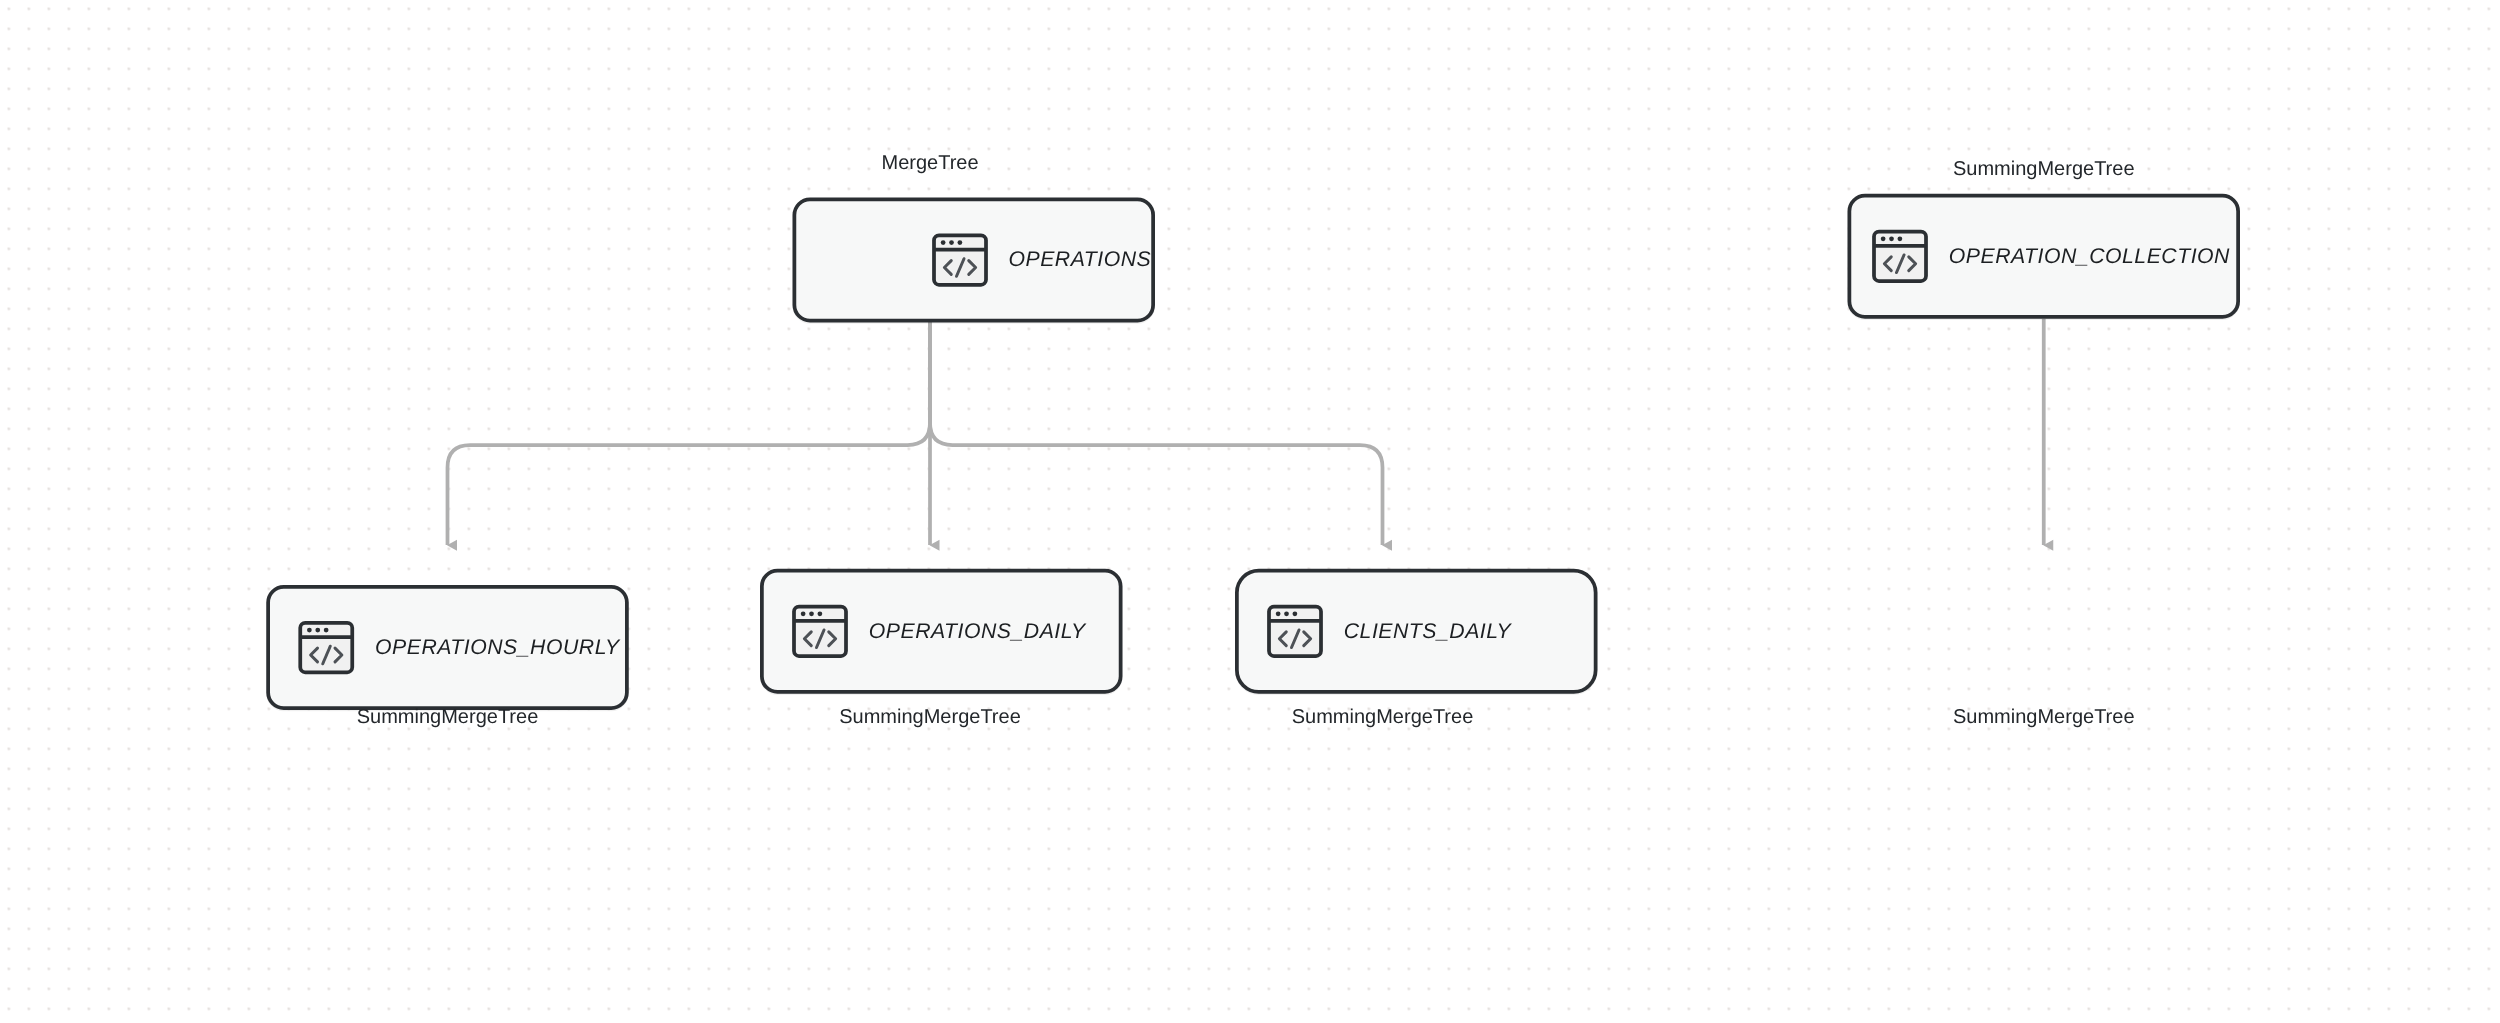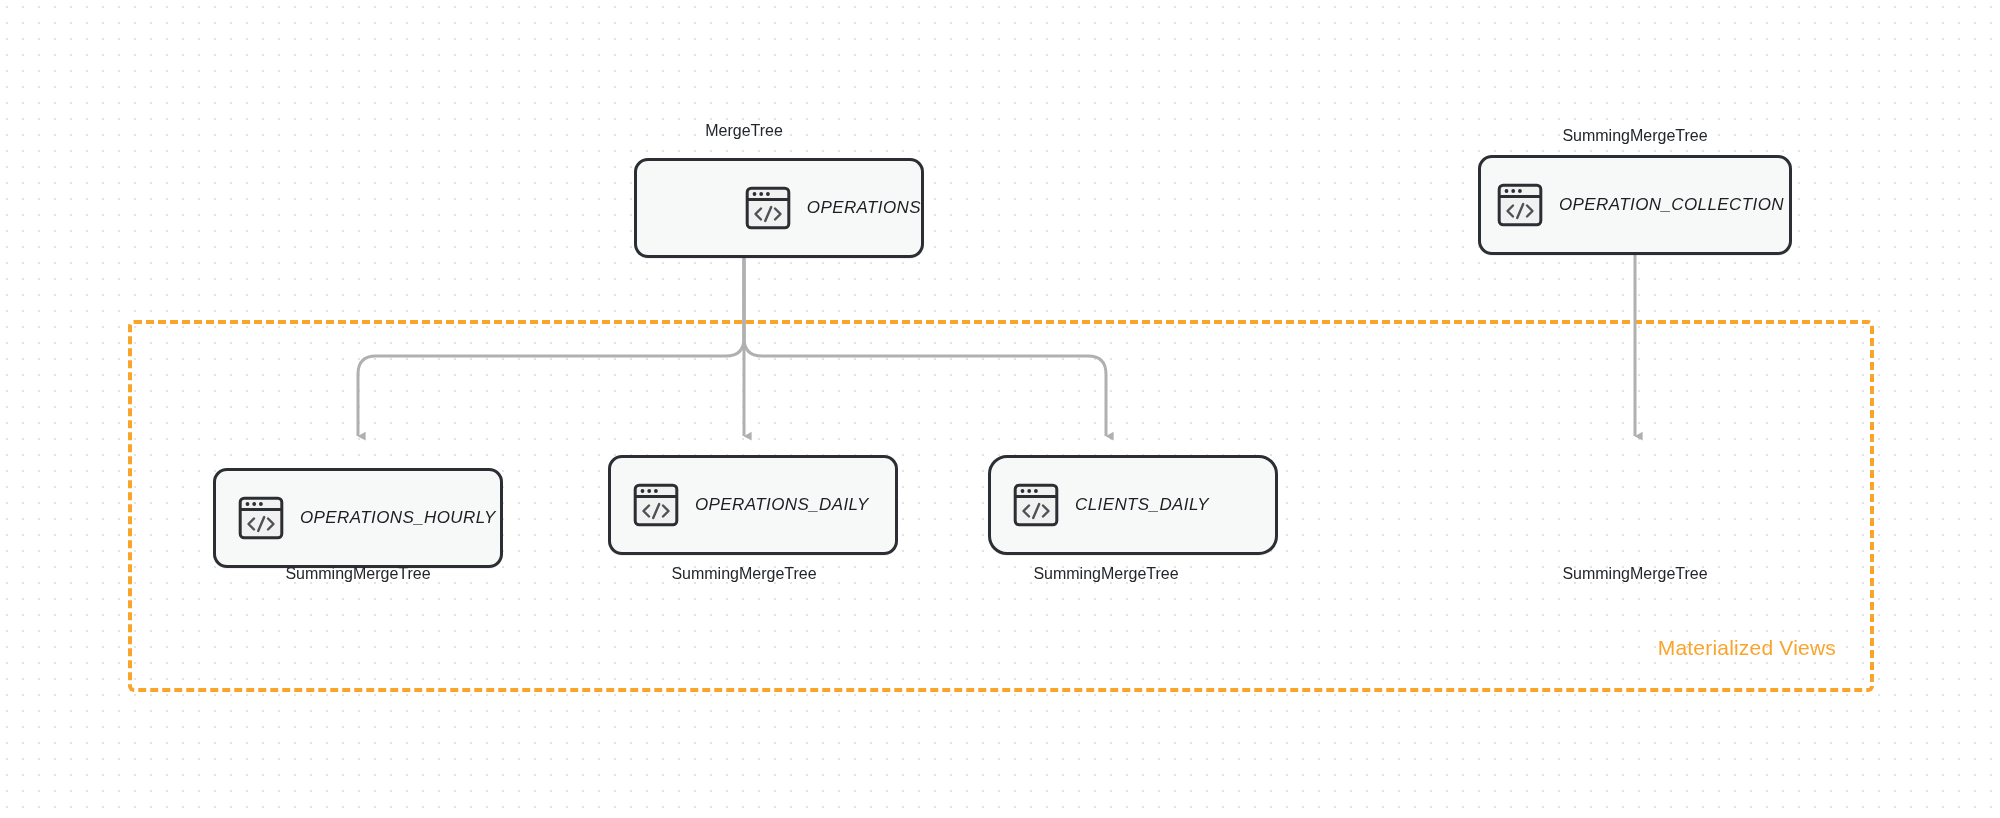--- a/index.html
+++ b/index.html
@@ -91,23 +91,20 @@
     white-space: nowrap;
     text-align: left;
     transform: translateX(-50%);
   }
 </style>
 </head>
 <body>
 
 <div id="canvas">
 
-  <div class="mv-group">
-    <div class="mv-label">Materialized Views</div>
-  </div>
 
   <svg id="edges" viewBox="0 0 2000 818" xmlns="http://www.w3.org/2000/svg">
     <defs>
       <marker id="arrowhead" markerWidth="10" markerHeight="9" refX="4.6" refY="8.2" orient="auto" markerUnits="userSpaceOnUse">
         <path d="M0.4,0.6 L9.2,0.6 L4.8,8.6 Z" fill="#b0b0b0"></path>
       </marker>
     </defs>
 
     <g fill="none" stroke="#b0b0b0" stroke-width="3" stroke-linecap="butt">
 

